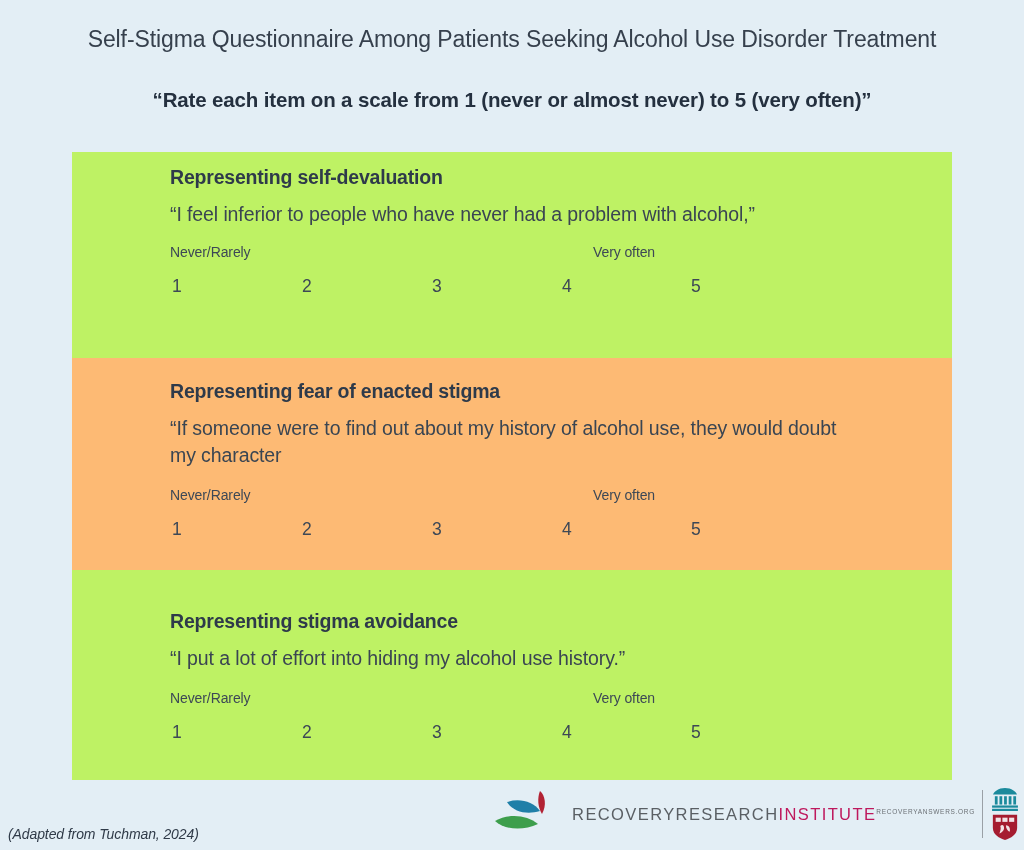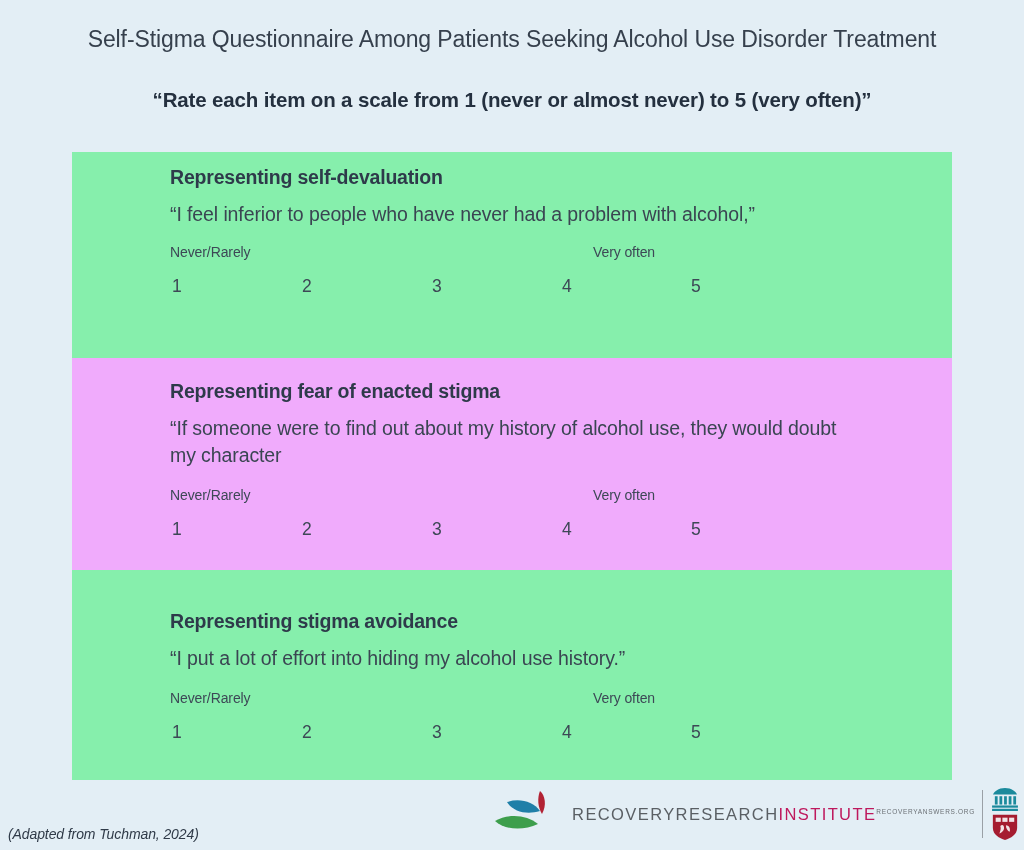--- a/index.html
+++ b/index.html
@@ -47,22 +47,22 @@
     top: 152px;
     width: 880px;
   }
 
   .panel {
     box-sizing: border-box;
     padding-left: 98px;
     padding-right: 20px;
     position: relative;
   }
-  .panel-amber { background: #86efac; }
-  .panel-white { background: #f0abfc; }
+  .panel-amber { background: #bef264; }
+  .panel-white { background: #fdba74; }
 
   .panel-1 { height: 206px; padding-top: 14px; }
   .panel-2 { height: 212px; padding-top: 22px; }
   .panel-3 { height: 210px; padding-top: 40px; }
 
   .panel-heading {
     font-size: 19.5px;
     font-weight: bold;
     color: #2e3a4a;
     letter-spacing: -0.2px;

